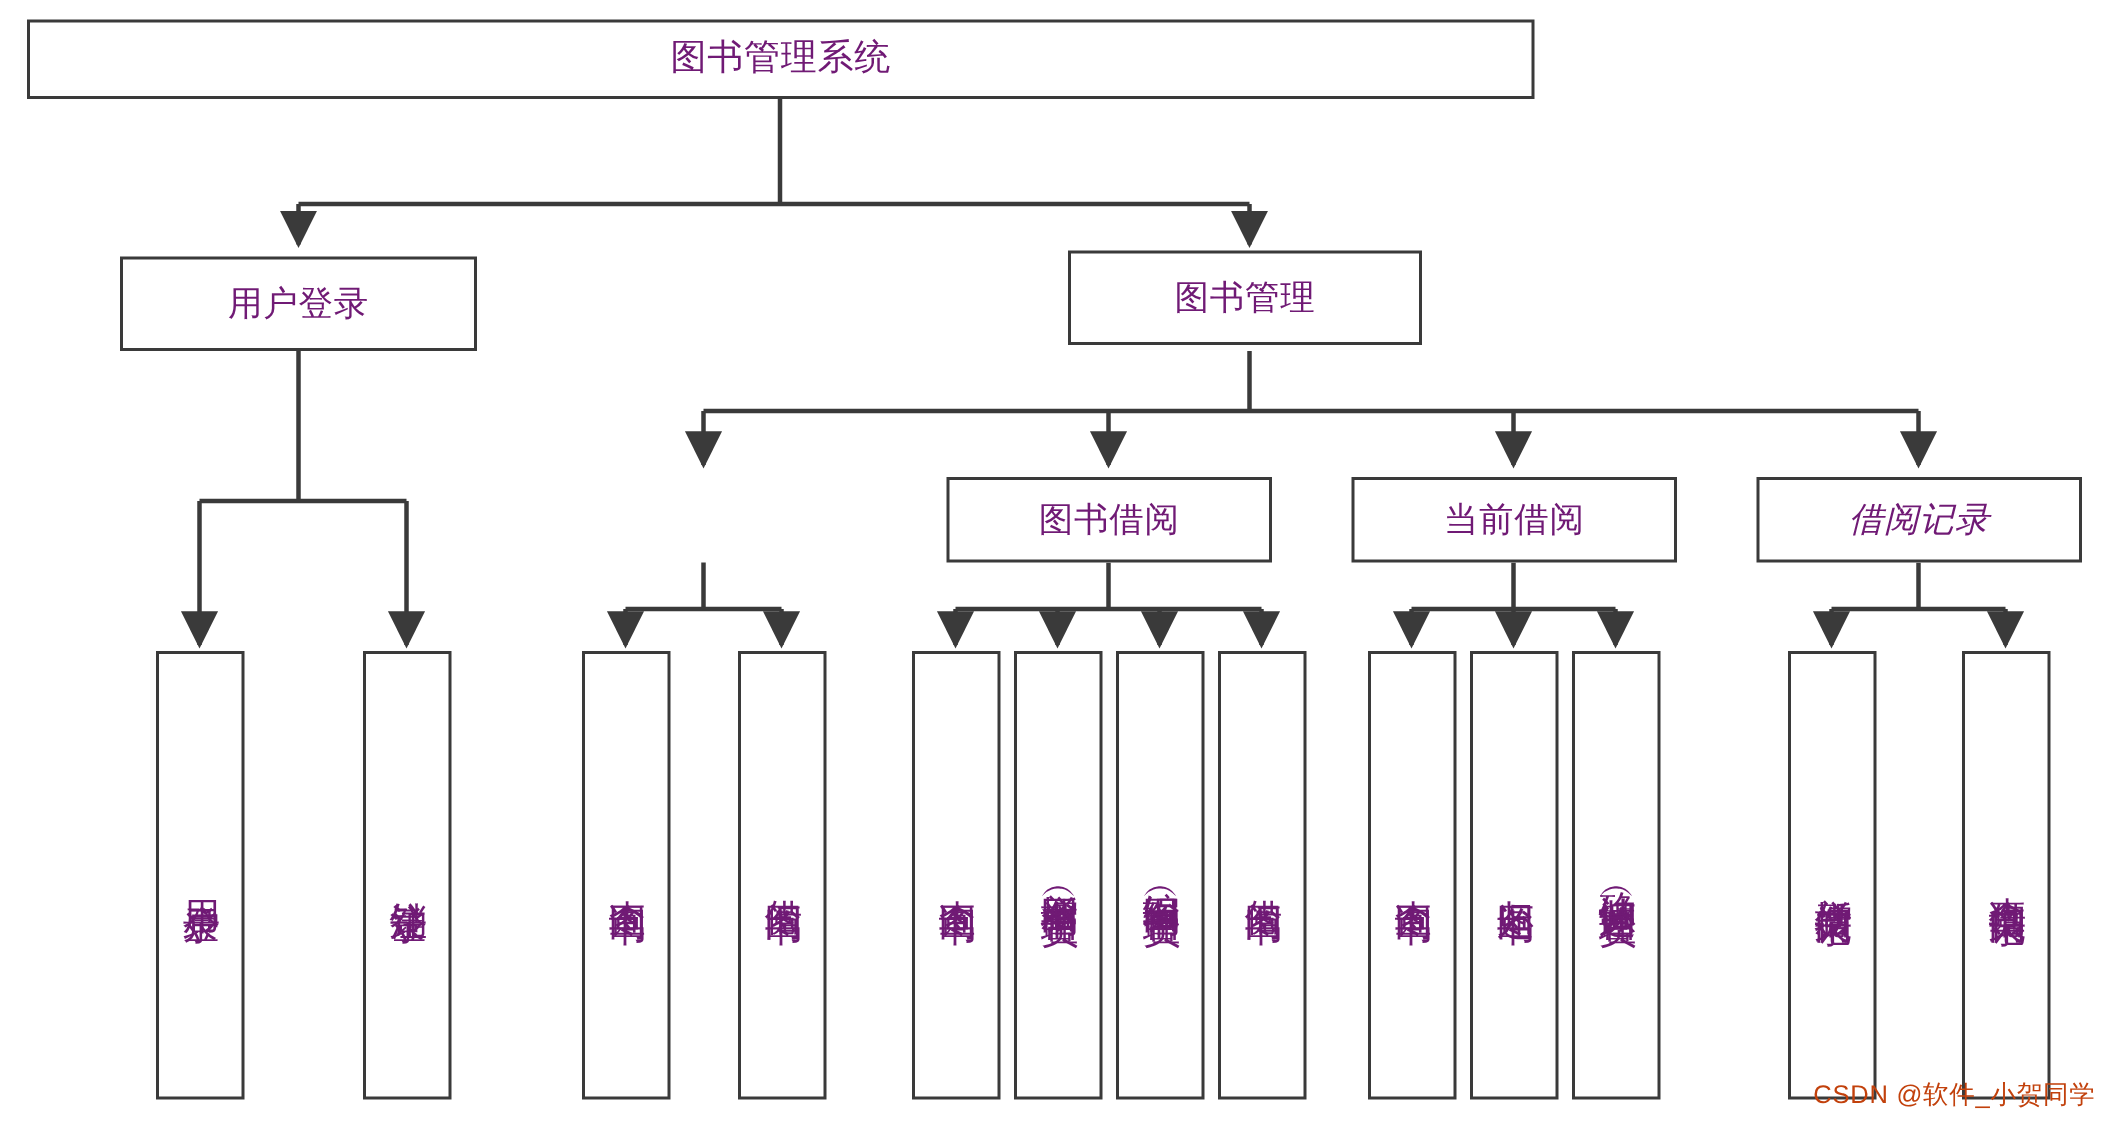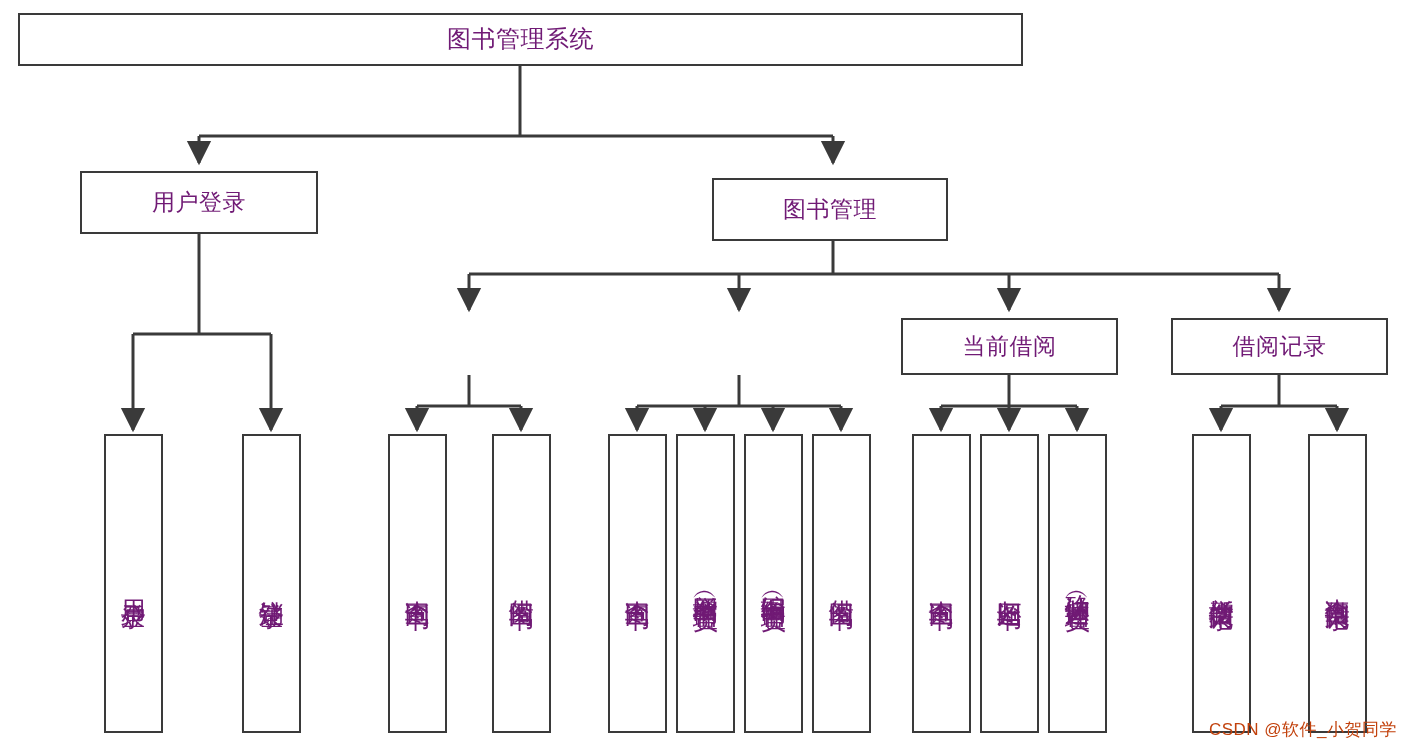--- a/index.html
+++ b/index.html
@@ -134,31 +134,34 @@
   </svg>
 
   <div class="node horiz root" style="left:18px; top:13px; width:1005px; height:53px;">
     <span class="label">图书管理系统</span>
   </div>
 
   <div class="node horiz" style="left:80px; top:171px; width:238px; height:63px;">
     <span class="label">用户登录</span>
   </div>
 
-  <div class="node horiz" style="left:712px; top:178px; width:236px; height:63px;">
+  <div class="node horiz" style="left:712px; top:167px; width:236px; height:63px;">
     <span class="label">图书管理</span>
   </div>
 
 
+  <div class="node horiz" style="left:631px; top:318px; width:217px; height:57px;">
+    <span class="label">图书借阅</span>
+  </div>
 
   <div class="node horiz" style="left:901px; top:318px; width:217px; height:57px;">
     <span class="label">当前借阅</span>
   </div>
 
-  <div class="node horiz" style="left:1171px; top:318px; width:217px; height:57px;">
+  <div class="node horiz" style="left:1171px; top:318px; width:217px; height:57px;font-style:italic;">
     <span class="label">借阅记录</span>
   </div>
 
   <div class="node vert" style="left:104px; top:434px; width:59px; height:299px;">
     <span class="label">用户登录</span>
   </div>
 
   <div class="node vert" style="left:242px; top:434px; width:59px; height:299px;">
     <span class="label">注销登录</span>
   </div>

